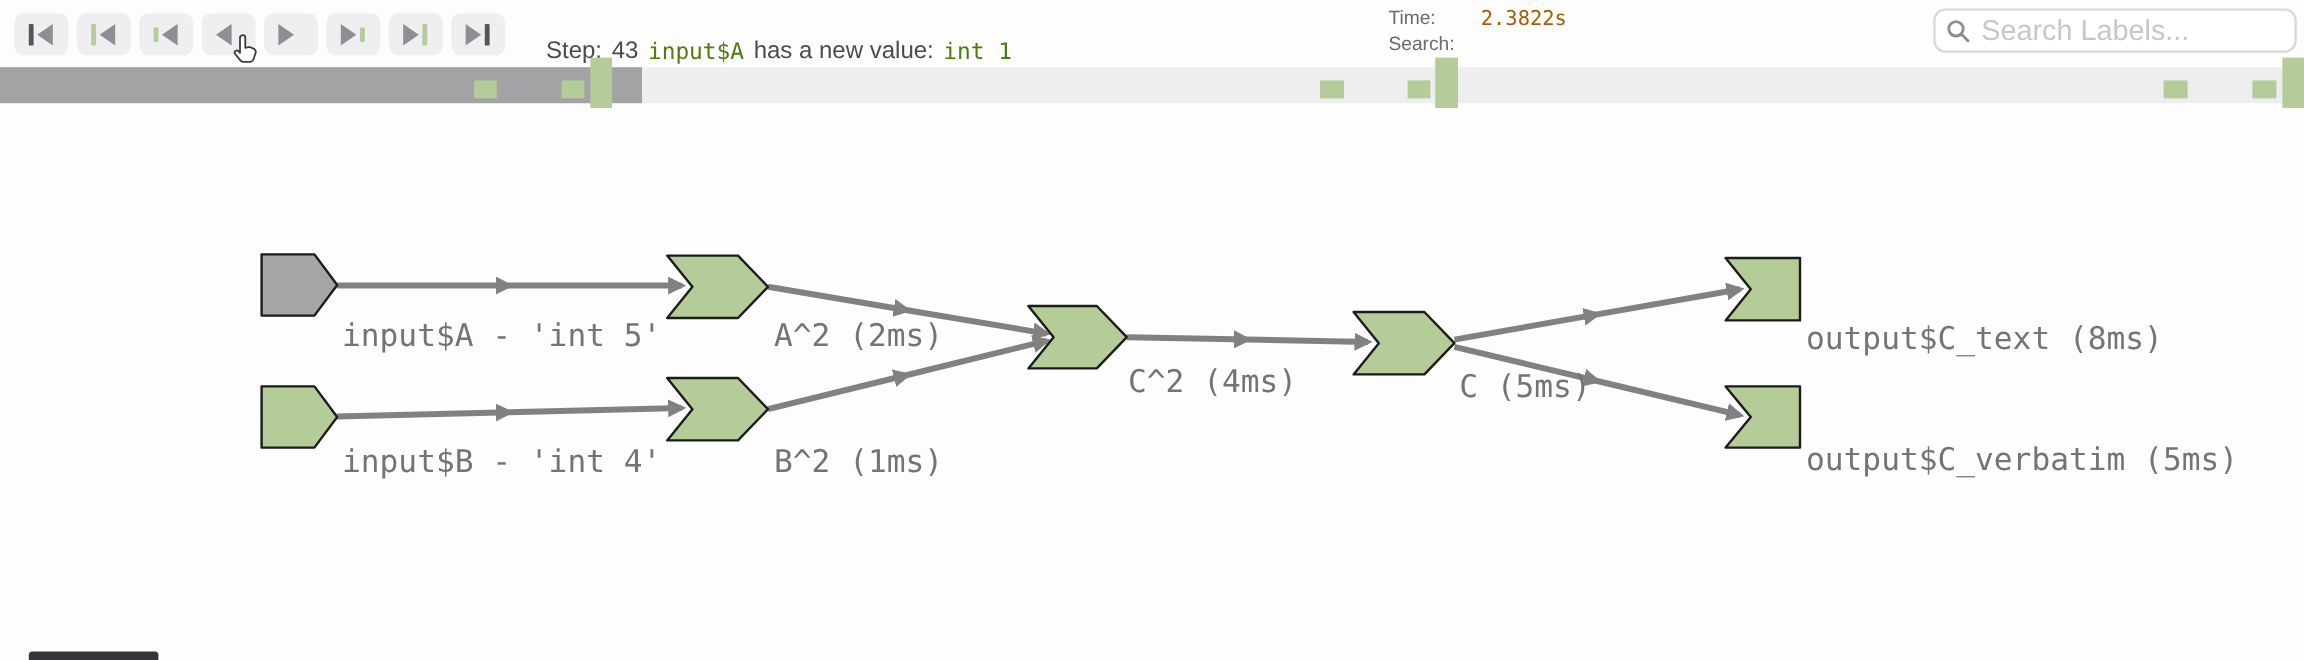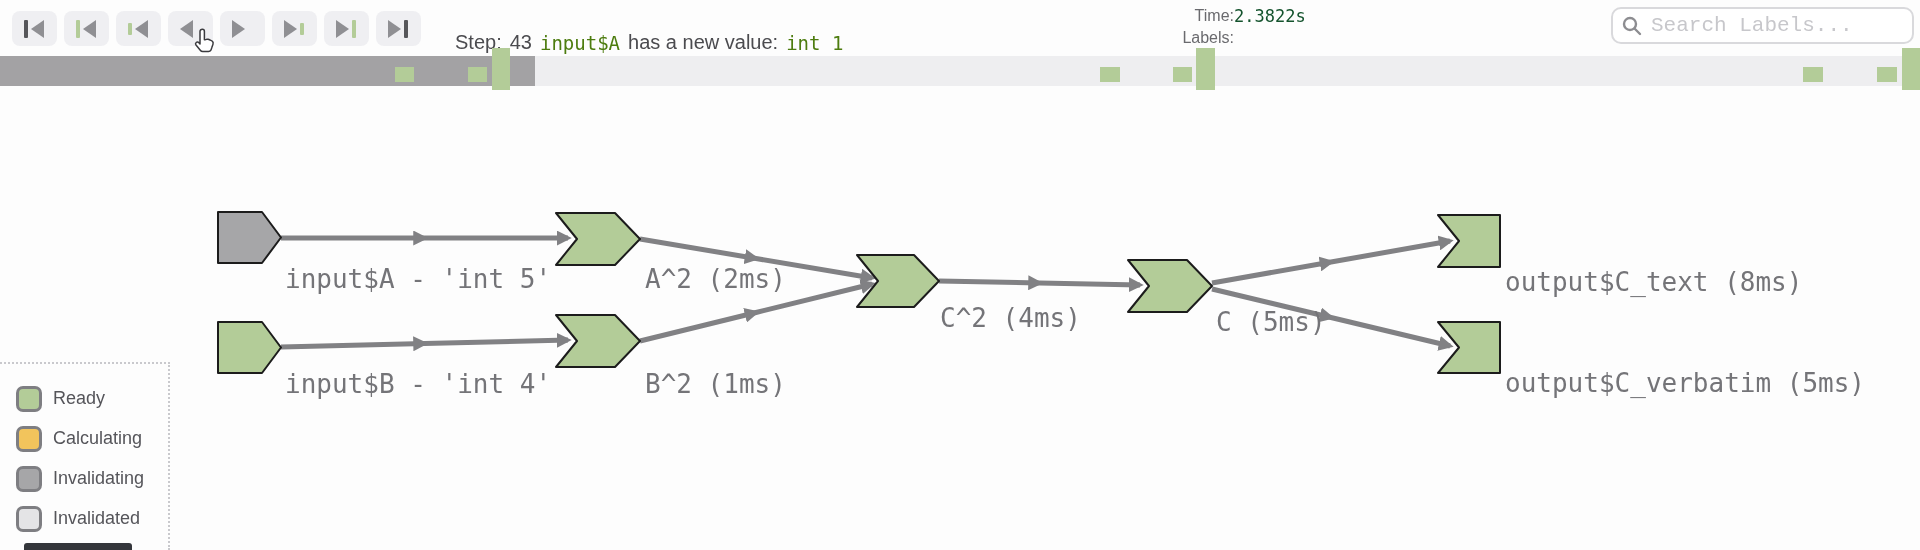--- a/index.html
+++ b/index.html
@@ -12,30 +12,30 @@
   .pbtn{width:45px;height:35px;background:#efeff2;border:none;border-radius:8px;
         display:flex;align-items:center;justify-content:center;padding:0;cursor:pointer;}
 
   
   #step-text{position:absolute;left:455px;top:0;height:54px;display:flex;align-items:flex-end;
              gap:8px;font-size:20px;color:#4b4b4f;white-space:nowrap;}
   #step-text .mono{font-size:19px;color:#4d7c0f;}
 
   
   #time-session{position:absolute;left:1157px;top:5px;font-size:16px;color:#6a6a6e;}
-  #time-session .row{display:flex;line-height:22px;text-align:right;}
+  #time-session .row{display:flex;line-height:22px;}
   #time-session .lbl{width:77px;}
-  #time-session .val{font-family:"DejaVu Sans Mono",monospace;font-size:17px;color:#14532d;}
+  #time-session .val{font-family:"DejaVu Sans Mono",monospace;font-size:17px;color:#a16207;}
 
   
   #search-box{position:absolute;left:1611px;top:7px;width:303px;height:37px;
               border:2px solid #d9d9dc;border-radius:10px;background:#fff;
               display:flex;align-items:center;box-sizing:border-box;padding:0 8px;}
-  #search-input{border:none;outline:none;flex:1;font-size:21px;color:#0c4a6e;background:transparent;
-                font-family:Liberation Mono, monospace;min-width:0;}
+  #search-input{border:none;outline:none;flex:1;font-size:24px;color:#0c4a6e;background:transparent;
+                font-family:Liberation Sans, sans-serif;min-width:0;}
   #search-input::placeholder{color:#c7c7cb;}
 
   
   #timeline{position:absolute;left:0;top:56px;width:1920px;height:30px;background:#eeeef0;}
   #timeline-fill{position:absolute;left:0;top:0;height:30px;background:#a3a2a4;}
   .mark{position:absolute;background:#b3cc98;}
   .mark.small{top:11px;height:15px;}
   .mark.tall{top:-8px;height:42px;}
 
   
@@ -114,21 +114,21 @@
     <span>has a new value:</span>
     <span class="mono">int 1</span>
   </div>
 
   <div id="time-session">
     <div class="row">
       <span class="lbl">Time:</span>
       <span class="val">2.3822s</span>
     </div>
     <div class="row">
-      <span class="lbl">Labels:</span>
+      <span class="lbl">Search:</span>
     </div>
   </div>
 
   <div id="search-box">
     <svg width="22" height="22" viewBox="0 0 22 22" style="flex:0 0 auto;margin-right:6px;">
       <circle cx="9" cy="9" r="6" fill="none" stroke="#8d8d91" stroke-width="2.4"></circle>
       <line x1="13.5" y1="13.5" x2="19" y2="19" stroke="#8d8d91" stroke-width="2.4" stroke-linecap="round"></line>
     </svg>
     <input id="search-input" type="text" placeholder="Search Labels..." style="">
   </div>
@@ -170,38 +170,20 @@
       <text x="285" y="288" font-family="DejaVu Sans Mono, monospace" font-size="26" fill="#747478">input$A - 'int 5'</text>
       <text x="285" y="393" font-family="DejaVu Sans Mono, monospace" font-size="26" fill="#747478">input$B - 'int 4'</text>
       <text x="645" y="288" font-family="DejaVu Sans Mono, monospace" font-size="26" fill="#747478">A^2 (2ms)</text>
       <text x="645" y="393" font-family="DejaVu Sans Mono, monospace" font-size="26" fill="#747478">B^2 (1ms)</text>
       <text x="940" y="327" font-family="DejaVu Sans Mono, monospace" font-size="26" fill="#747478">C^2 (4ms)</text>
       <text x="1216" y="331" font-family="DejaVu Sans Mono, monospace" font-size="26" fill="#747478">C (5ms)</text>
       <text x="1505" y="291" font-family="DejaVu Sans Mono, monospace" font-size="26" fill="#747478">output$C_text (8ms)</text>
       <text x="1505" y="392" font-family="DejaVu Sans Mono, monospace" font-size="26" fill="#747478">output$C_verbatim (5ms)</text>
     </svg>
 
-  <div id="legend">
-      <div class="leg-item" style="top: 21px;">
-        <span class="leg-swatch" style="background: rgb(179, 204, 152);"></span>
-        <span class="leg-label">Ready</span>
-      </div>
-      <div class="leg-item" style="top: 61px;">
-        <span class="leg-swatch" style="background: rgb(242, 196, 92);"></span>
-        <span class="leg-label">Calculating</span>
-      </div>
-      <div class="leg-item" style="top: 101px;">
-        <span class="leg-swatch" style="background: rgb(166, 166, 168);"></span>
-        <span class="leg-label">Invalidating</span>
-      </div>
-      <div class="leg-item" style="top: 141px;">
-        <span class="leg-swatch" style="background: rgb(228, 228, 230);"></span>
-        <span class="leg-label">Invalidated</span>
-      </div>
-    </div>
 
   <div id="tooltip-bar"></div>
 
   <div id="cursor">
     <svg width="27" height="29" viewBox="0 0 27 29">
       <path d="M10.4 2.3c1.2 0 2 .9 2 2.1v8.4l1.7-.4c.6-.2 1.3-.2 1.9-.1.7.2 1.5.5 2 .7.8.3 1.8.6 2.4 1.3.7.7.9 1.8.6 2.8-.3 1.1-.8 2.1-1.1 3.2-.3.9-.5 2-1 2.8-.5.9-1.4 1.4-2.4 1.4h-5.7c-1 0-1.9-.4-2.5-1.2l-4.3-5.3c-.6-.8-.5-1.9.2-2.5.7-.6 1.9-.6 2.5.1l1.3 1.4V4.4c0-1.2.9-2.1 2.4-2.1z" fill="#ffffff" stroke="#3a3a3e" stroke-width="1.5" stroke-linejoin="round"></path>
     </svg>
   </div>
 
 </div>

